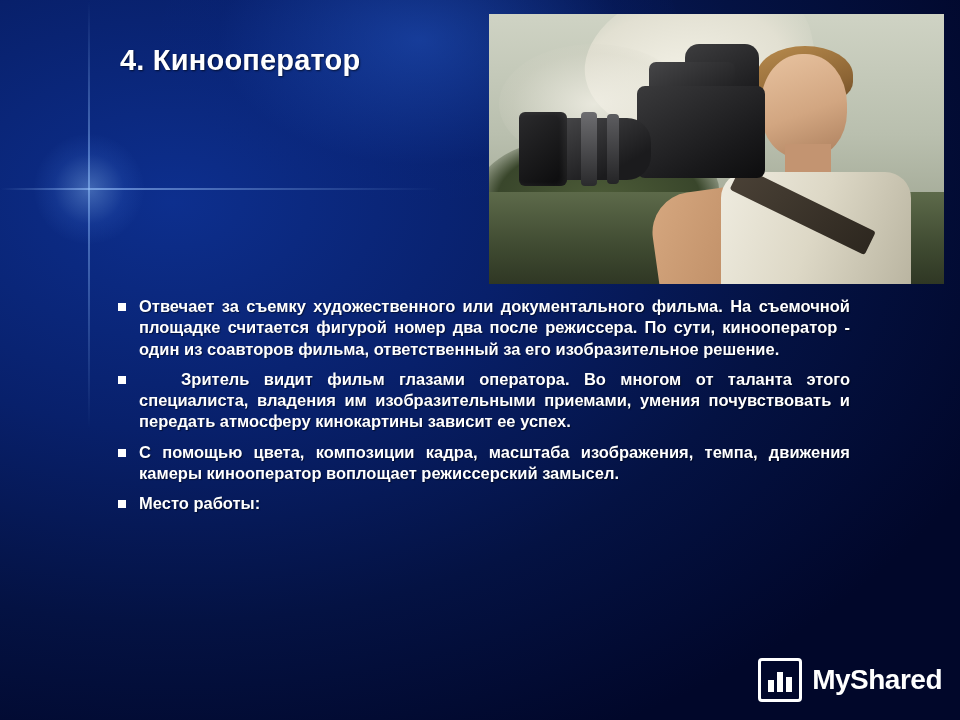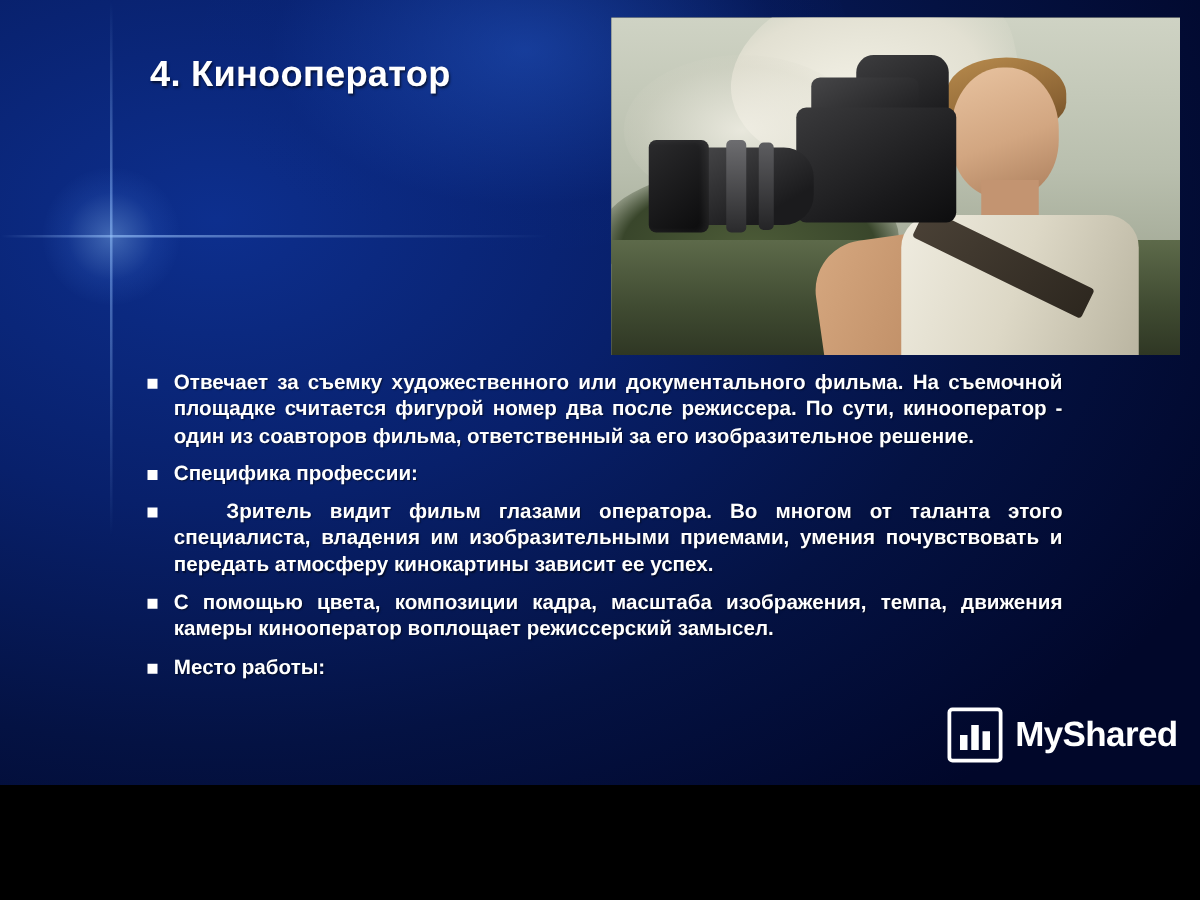--- a/index.html
+++ b/index.html
@@ -9,21 +9,21 @@
   }
   body {
     width: 960px;
     height: 720px;
     overflow: hidden;
     font-family: "Liberation Sans", sans-serif;
   }
   .slide {
     position: relative;
     width: 960px;
-    height: 628px;
+    height: 720px;
     background:
       radial-gradient(ellipse 900px 600px at 18% 28%, #0d2f8e 0%, #08206b 38%, #041243 70%, #01072a 100%),
       #01072a;
     overflow: hidden;
   }
   
   .cross-v {
     position: absolute;
     left: 88px;
     top: 0;
@@ -342,24 +342,20 @@
     <div class="ph-cam-hood"></div>
   </div>
 
   <div class="body">
 
     <div class="bullet-row">
       <span class="bullet-mark"></span>
       <span class="bullet-text">Отвечает за съемку художественного или документального фильма. На съемочной площадке считается фигурой номер два после режиссера. По сути, кинооператор - один из соавторов фильма, ответственный за его изобразительное решение.</span>
     </div>
 
-    <div class="bullet-row">
-      <span class="bullet-mark"></span>
-      <span class="bullet-text">Специфика профессии:</span>
-    </div>
 
     <div class="bullet-row indent">
       <span class="bullet-mark"></span>
       <span class="bullet-text">Зритель видит фильм глазами оператора. Во многом от таланта этого специалиста, владения им изобразительными приемами, умения почувствовать и передать атмосферу кинокартины зависит ее успех.</span>
     </div>
 
     <div class="bullet-row">
       <span class="bullet-mark"></span>
       <span class="bullet-text">С помощью цвета, композиции кадра, масштаба изображения, темпа, движения камеры кинооператор воплощает режиссерский замысел.</span>
     </div>

